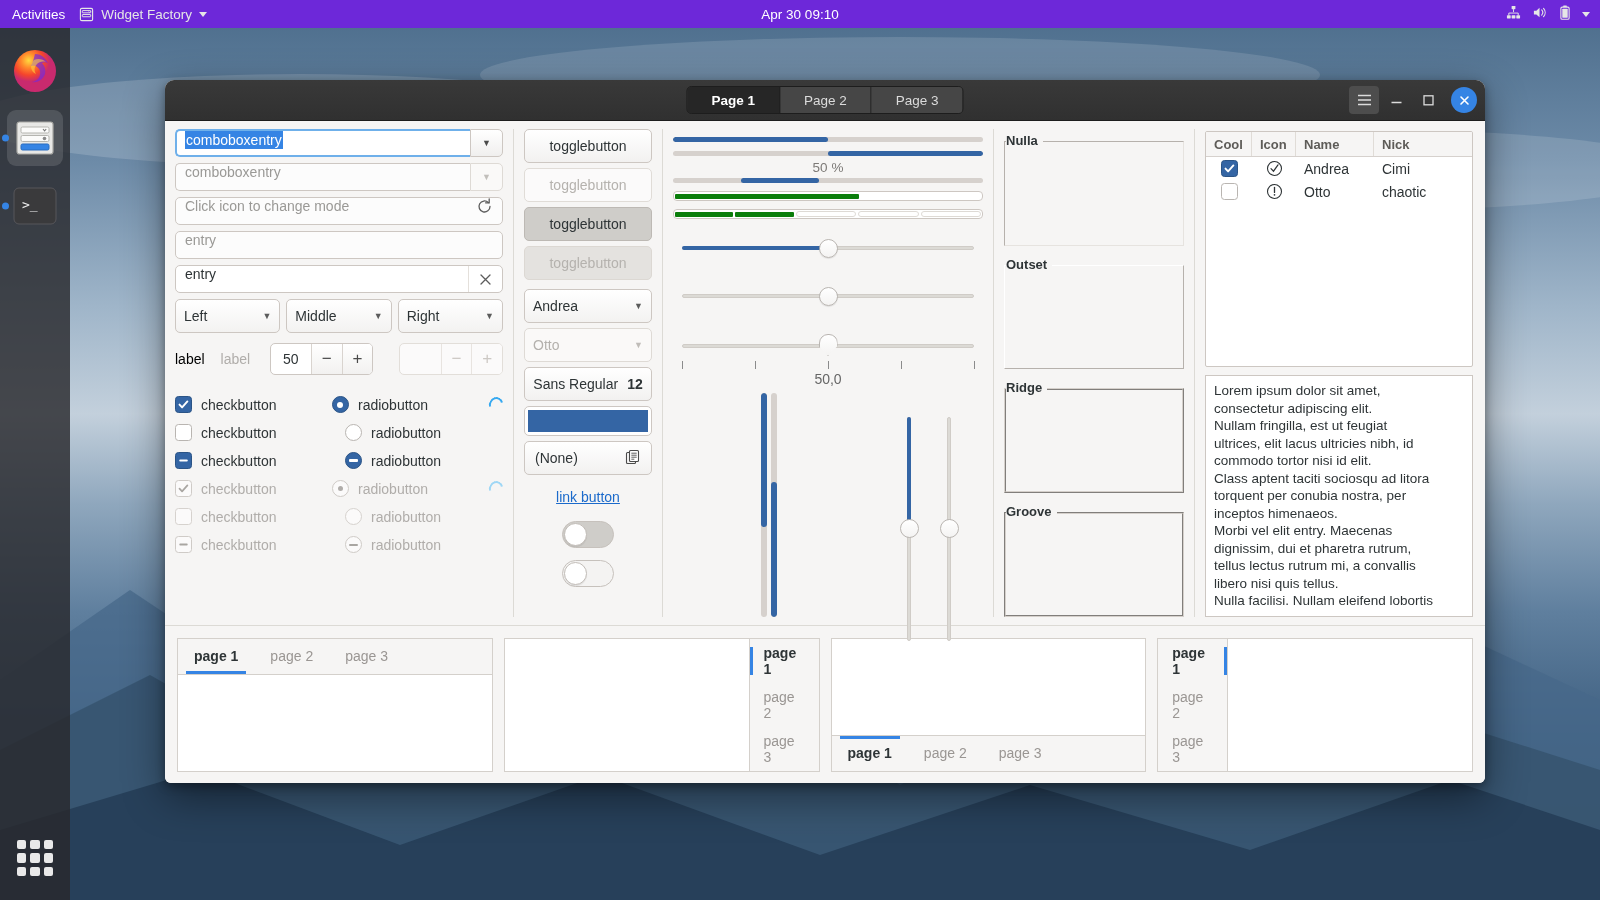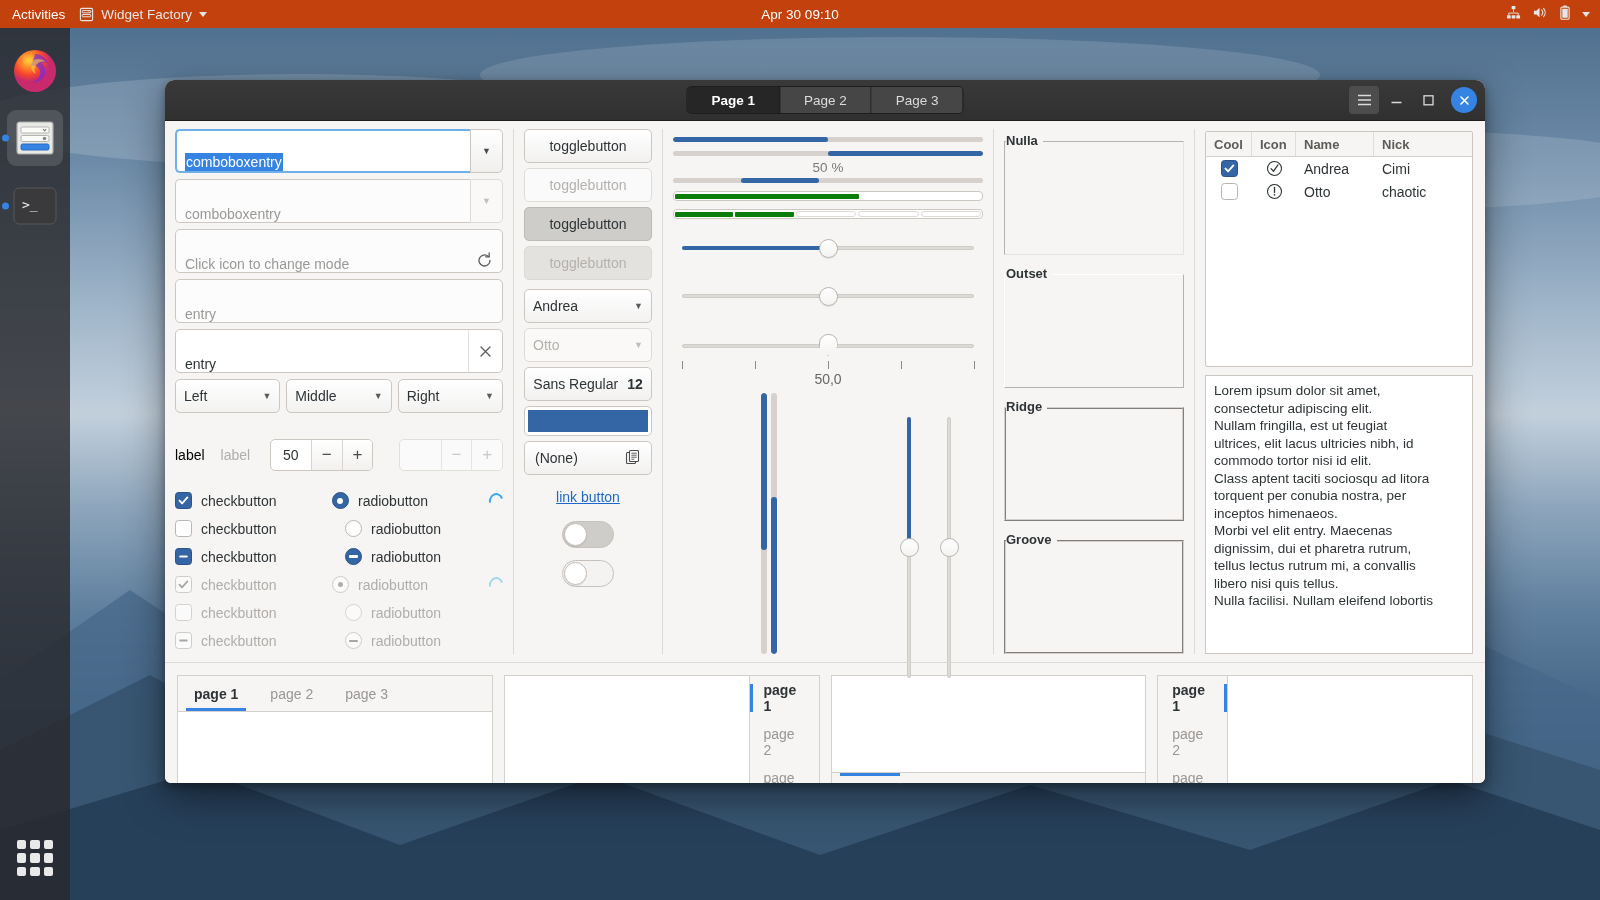--- a/index.html
+++ b/index.html
@@ -12,21 +12,21 @@
     background: linear-gradient(180deg,#4a6b8a 0%,#6d8ba8 18%,#9fb5c9 34%,#c3d0dc 46%,#8fa7bd 56%,#5f7f9e 68%,#3e5f80 82%,#2c4860 100%);
     position: relative;
   }
   
   .wall-mt {
     position: absolute; left: 0; width: 1600px; pointer-events: none;
   }
   
   #topbar {
     position: absolute; top: 0; left: 0; width: 1600px; height: 28px;
-    background: #c2410c; color: #e6e6e6;
+    background: #6d28d9; color: #e6e6e6;
     display: flex; align-items: center; z-index: 50;
     font-size: 13.5px;
   }
   #topbar .activities { padding: 0 14px 0 12px; color:#fff; }
   #topbar .appmenu { display: flex; align-items: center; gap: 7px; }
   #topbar .appmenu .appicon {
     width: 15px; height: 15px; position: relative; display:inline-block;
   }
   #topbar .clock {
     position: absolute; left: 50%; transform: translateX(-50%);
@@ -94,22 +94,22 @@
   .winbtn.close {
     width: 26px; height: 26px; border-radius: 50%; background: #3584e4; color: #fff;
     margin-left: 6px; font-size: 13px;
   }
   #wbody { flex: 1; display: flex; flex-direction: column; background: #f6f5f4; padding: 0; }
   #upper { display: flex; flex: 0 0 488px; }
   .col { padding: 8px 10px; }
   .vsep { width: 1px; background: #dcdad5; margin: 8px 0; }
   
   .gentry {
-    height: 44px; border: 1px solid #cdc7c2; border-radius: 5px; background: #fff;
-    display: flex; align-items: flex-end; padding: 0 9px; font-size: 14px; color: #2e3436;
+    height: 28px; border: 1px solid #cdc7c2; border-radius: 5px; background: #fff;
+    display: flex; align-items: flex-start; padding: 0 9px; font-size: 14px; color: #2e3436;
     min-width: 0;
   }
   .gentry.dim { color: #9a9996; background: #fcfcfc; }
   .gentry.focus { border: 2px solid #6fb0ea; padding: 0 8px; }
   .sel-text { background: #3584e4; color: #fff; padding: 1px 1px; }
   .combo {
     display: flex; height: 34px; border: 1px solid #cdc7c2; border-radius: 5px;
     background: linear-gradient(180deg,#fff,#f3f2f1); align-items: center;
     padding: 0 8px; justify-content: space-between; font-size: 14px; color: #2e3436;
   }
@@ -465,21 +465,21 @@
           <div class="combo" style="flex:1">
             <span>Middle</span>
             <span class="arrow">▼</span>
           </div>
           <div class="combo" style="flex:1">
             <span>Right</span>
             <span class="arrow">▼</span>
           </div>
         </div>
 
-        <div class="row" style="gap:0;margin-top:20px;">
+        <div class="row" style="gap:0;margin-top:4px;">
           <span style="width:52px">label</span>
           <span style="width:56px;color:#b0adaa">label</span>
           <div class="spin">
             <div class="val">50</div>
             <div class="sbtn">−</div>
             <div class="sbtn">+</div>
           </div>
           <div class="spin dim" style="margin-left:26px">
             <div class="val"></div>
             <div class="sbtn">−</div>

